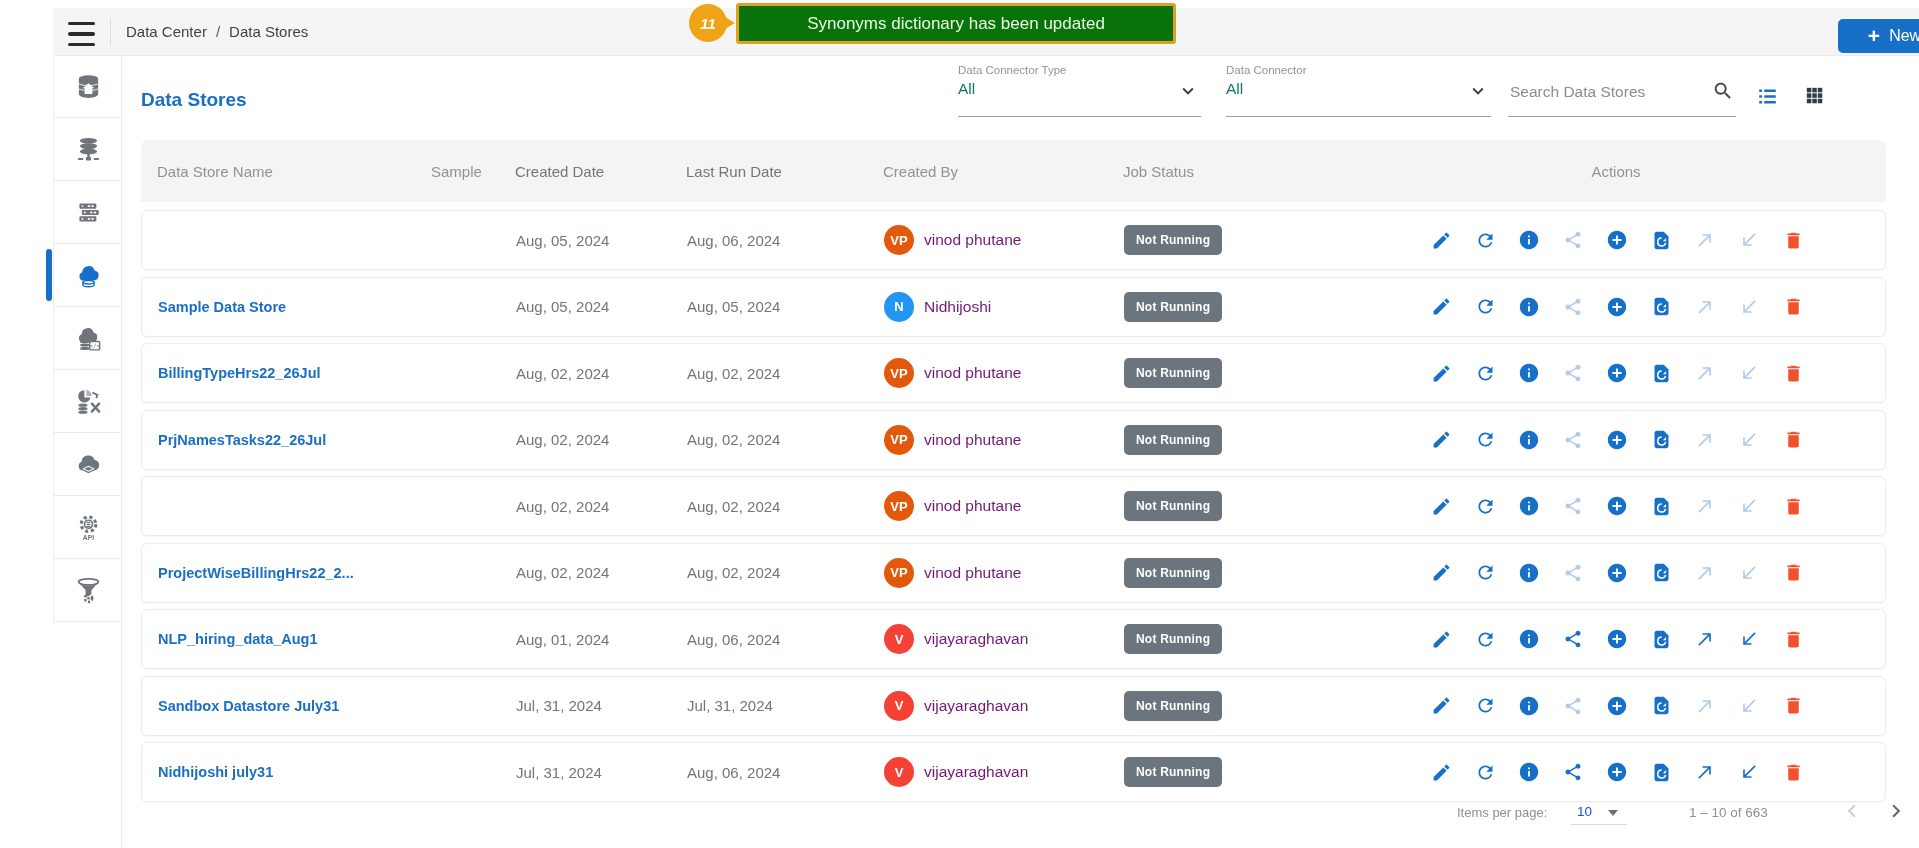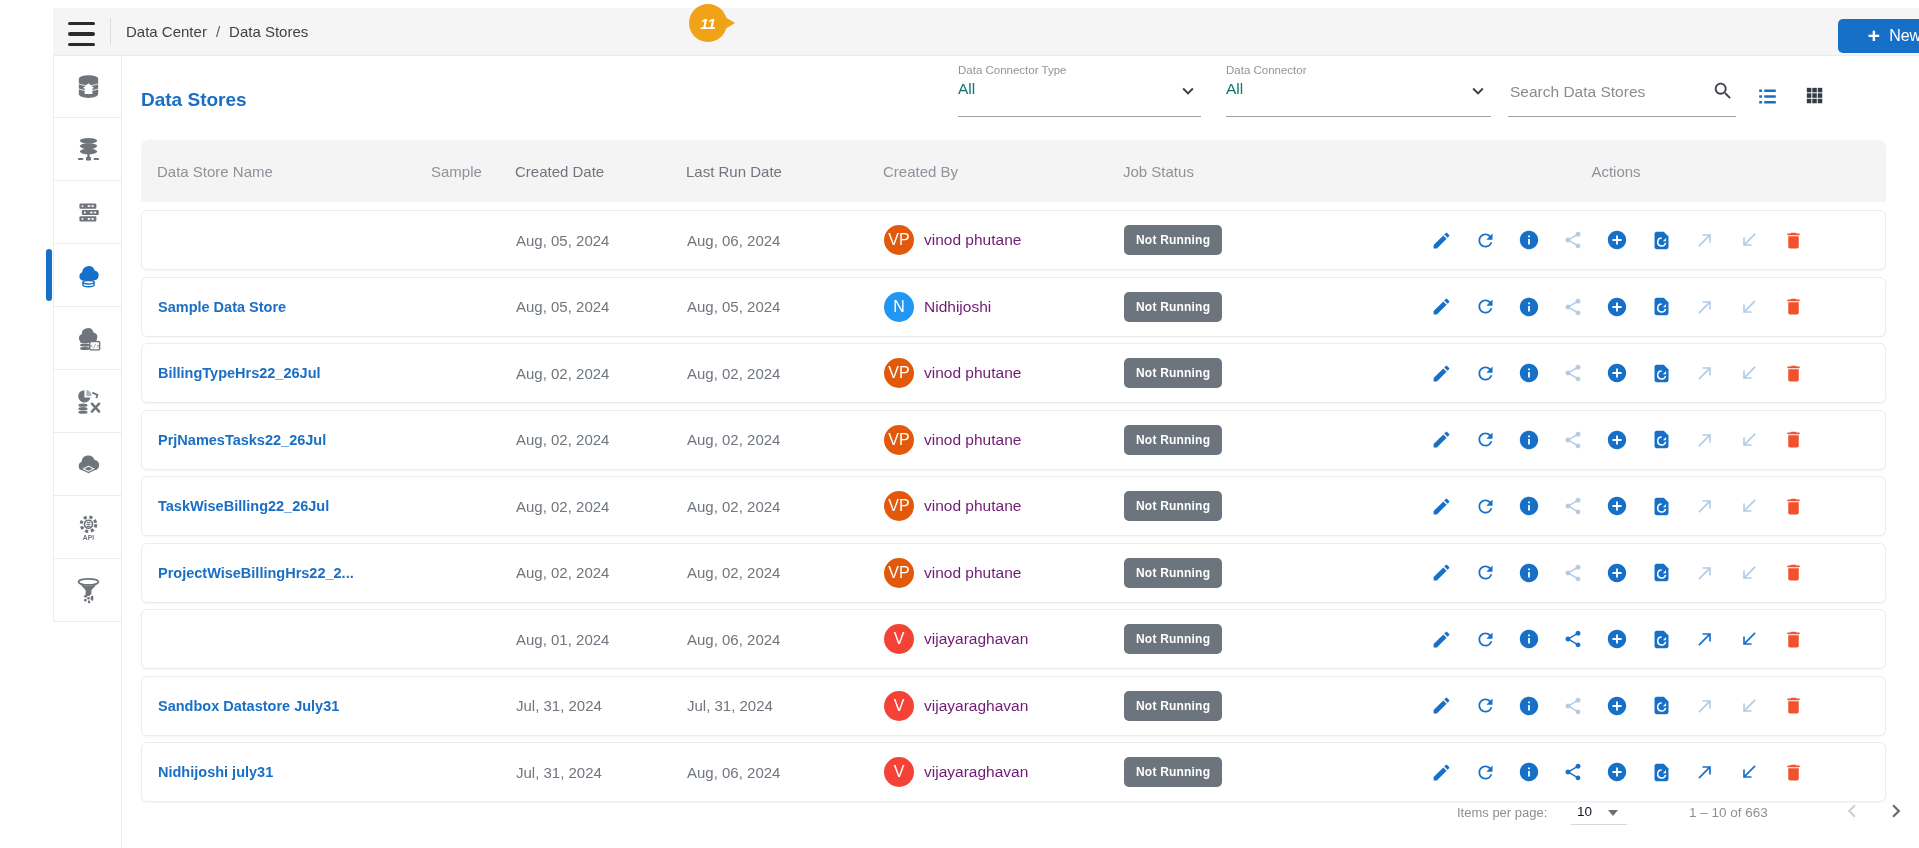--- a/index.html
+++ b/index.html
@@ -70,35 +70,35 @@
   .c-status{left:290px;}
   .c-created{left:374px;}
   .c-lastrun{left:545px;}
   .c-creator{left:742px;}
   .c-job{left:982px;}
   .c-actions{left:1288px;}
   .th.c-actions{left:1288px;width:374px;justify-content:center;}
   .link{color:var(--link);font-size:14.5px;font-weight:bold;cursor:pointer;text-decoration:none;}
   .c-created,.c-lastrun{font-size:15px;color:#6f767d;}
   .creator{gap:10px;}
-  .avatar{width:30px;height:30px;border-radius:50%;color:#fff;font-size:16px;font-weight:normal;
+  .avatar{width:30px;height:30px;border-radius:50%;color:#fff;font-size:13px;font-weight:bold;
           display:flex;align-items:center;justify-content:center;}
   .creator-name{font-size:15.5px;color:#701a75;}
   .job-badge{background:var(--jobbadge);color:#fff;font-size:12px;font-weight:bold;
              padding:8px 12px;border-radius:5px;letter-spacing:.2px;}
   .actions{gap:22px;}
   .act{width:22px;height:22px;display:flex;align-items:center;justify-content:center;
        color:var(--accent);cursor:pointer;}
   .act.dis{color:var(--disabled-ic);cursor:default;}
   .act.del{color:var(--delete);}
 
   
   .ft{position:absolute;font-size:13px;color:#8b9096;}
   .ft-label{left:1414px;top:805px;}
-  .ft-pp{left:1534px;top:804px;font-size:13.5px;color:#0f172a;cursor:pointer;}
+  .ft-pp{left:1534px;top:804px;font-size:13.5px;color:#1d4ed8;cursor:pointer;}
   .ft-caret{position:absolute;left:1565px;top:810px;width:0;height:0;border-left:5px solid transparent;
             border-right:5px solid transparent;border-top:6px solid #6b7075;cursor:pointer;}
   .ft-ppline{position:absolute;left:1528px;top:824px;width:56px;border-bottom:1px solid #d7dadd;}
   .ft-range{left:1646px;top:805px;font-size:13.5px;}
   .pg-chev{position:absolute;top:798px;display:flex;cursor:pointer;}
   .pg-prev{left:1796px;color:#ccd1d6;cursor:default;}
   .pg-next{left:1840px;color:#676c72;}
 
   .scroll-thumb{position:absolute;left:1903px;top:704px;width:9px;height:141px;background:#c4c4c6;
                 border-radius:5px;cursor:pointer;}
@@ -121,20 +121,23 @@
       <span class="crumb">Data Stores</span>
     </nav>
     <button class="new-btn">
       <span class="plus">+</span>
       <span>New</span>
     </button>
   </div>
 
   <div class="toast-badge">
     <span>11</span>
+  </div>
+  <div class="toast">
+    <span>Synonyms dictionary has been updated</span>
   </div>
 
   <aside class="sidebar" id="sidebar">
       <div class="sb-item">
         <span class="sb-icon">
           <svg viewBox="0 0 24 24" width="29" height="29">
             <path fill="currentColor" d="M4 5.5v12.8c0 1.9 3.6 3.2 8 3.2s8-1.3 8-3.2V5.5H4z"></path>
             <ellipse cx="12" cy="5.5" rx="8" ry="2.8" fill="currentColor"></ellipse>
             <path d="M4 9.8c2 .9 4.9 1.4 8 1.4s6-.5 8-1.4M4 14c2 .9 4.9 1.4 8 1.4s6-.5 8-1.4" stroke="#fff" stroke-width=".7" fill="none"></path>
             <path d="M12 9.4l-4.8 4h1.6v4.8h6.4v-4.8h1.6z" fill="#fff"></path>
@@ -563,21 +566,20 @@
             </svg>
           </span>
           <span class="act del">
             <svg viewBox="0 0 24 24" width="21" height="21">
               <path fill="currentColor" d="M6 19c0 1.1.9 2 2 2h8c1.1 0 2-.9 2-2V7H6v12zM19 4h-3.5l-1-1h-5l-1 1H5v2h14V4z"></path>
             </svg>
           </span>
         </div>
       </div>
       <div class="trow">
-        <div class="cell c-name link">TaskWiseBilling22_26Jul</div>
         <div class="cell c-status"></div>
         <div class="cell c-created">Aug, 02, 2024</div>
         <div class="cell c-lastrun">Aug, 02, 2024</div>
         <div class="cell c-creator creator">
           <span class="avatar" style="background: rgb(226, 89, 11);">VP</span>
           <span class="creator-name">vinod phutane</span>
         </div>
         <div class="cell c-job">
           <span class="job-badge">Not Running</span>
         </div>
@@ -687,20 +689,21 @@
             </svg>
           </span>
           <span class="act del">
             <svg viewBox="0 0 24 24" width="21" height="21">
               <path fill="currentColor" d="M6 19c0 1.1.9 2 2 2h8c1.1 0 2-.9 2-2V7H6v12zM19 4h-3.5l-1-1h-5l-1 1H5v2h14V4z"></path>
             </svg>
           </span>
         </div>
       </div>
       <div class="trow">
+        <div class="cell c-name link">NLP_hiring_data_Aug1</div>
         <div class="cell c-status"></div>
         <div class="cell c-created">Aug, 01, 2024</div>
         <div class="cell c-lastrun">Aug, 06, 2024</div>
         <div class="cell c-creator creator">
           <span class="avatar" style="background: rgb(244, 67, 54);">V</span>
           <span class="creator-name">vijayaraghavan</span>
         </div>
         <div class="cell c-job">
           <span class="job-badge">Not Running</span>
         </div>

